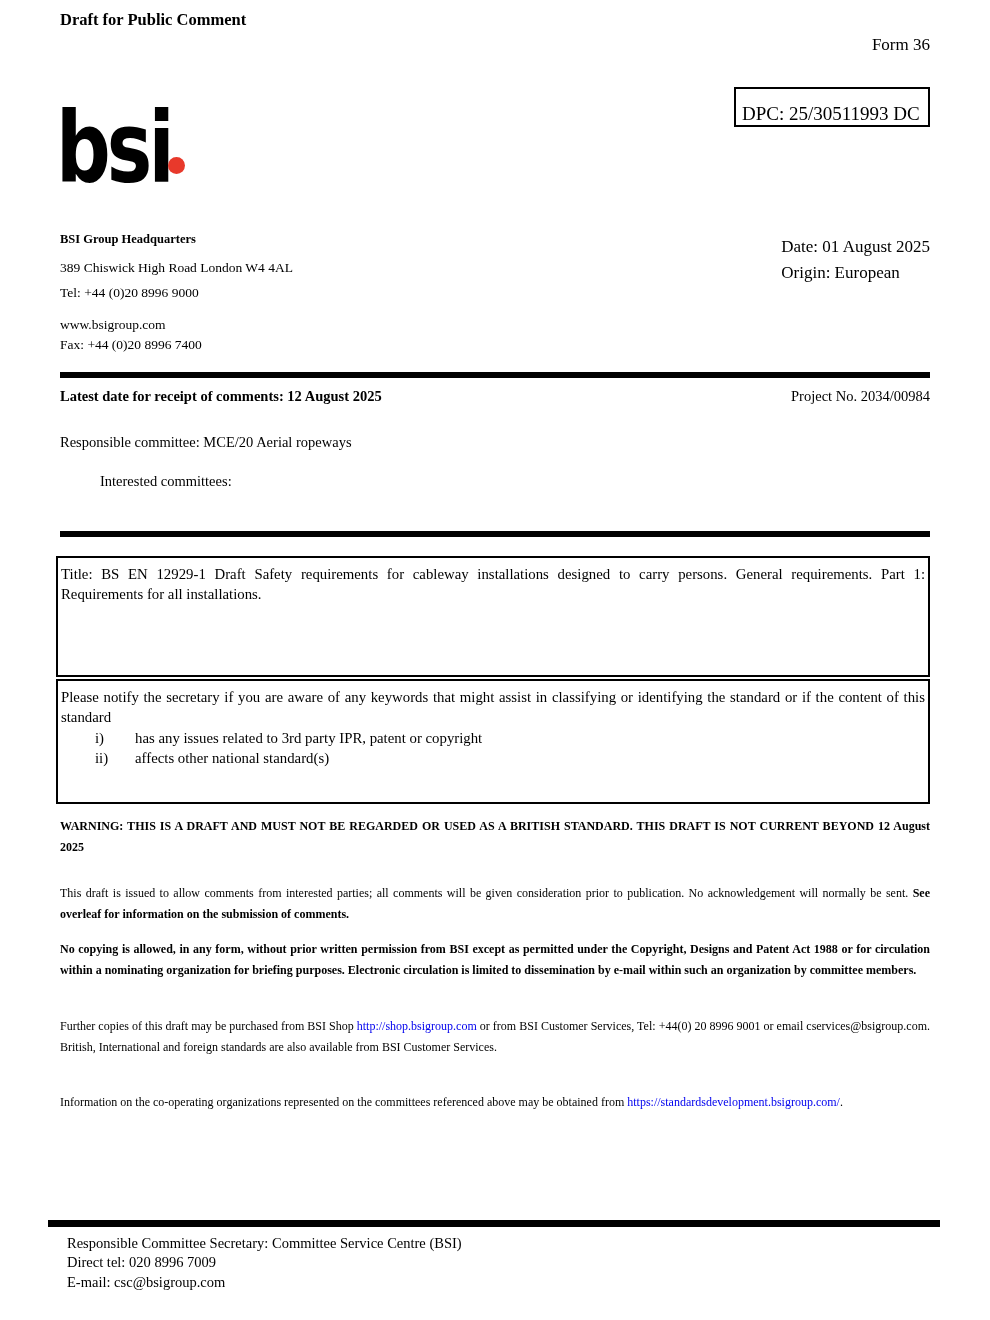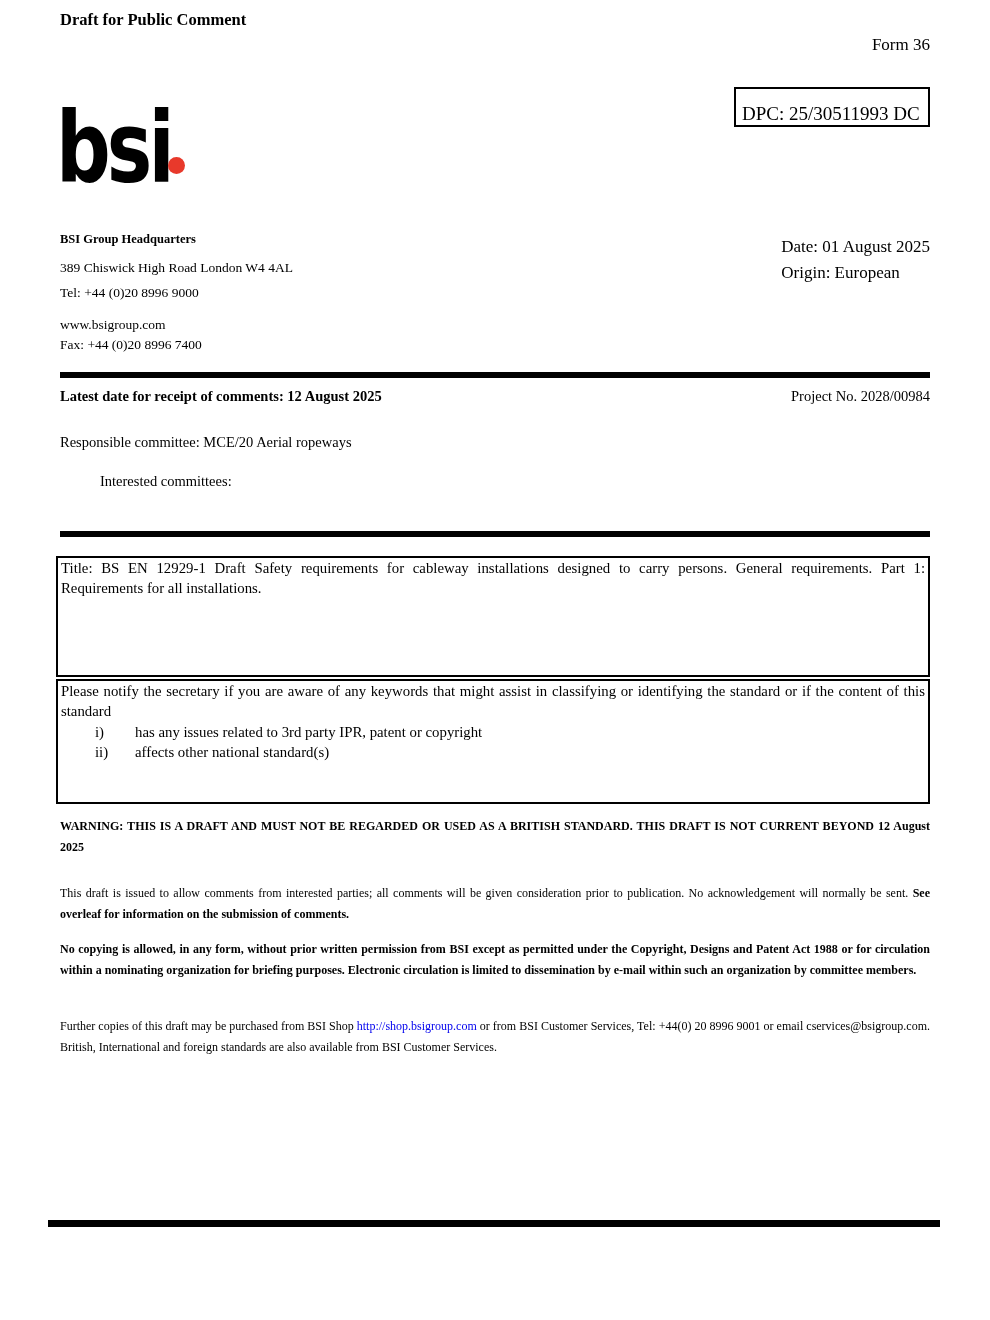--- a/index.html
+++ b/index.html
@@ -70,21 +70,21 @@
     font-size: 14.5px;
   }
   .resp-committee { left: 60px; top: 434px; font-size: 14.5px; }
   .int-committees { left: 60px; top: 473px; font-size: 14.5px; margin-left: 40px; }
 
   
   .doc-box {
     left: 56px; width: 874px;
     box-sizing: border-box;
     border: 2px solid #000;
-    padding: 0 3px;
+    padding: 6px 3px;
     font-size: 14.8px;
     line-height: 20.3px;
   }
   .title-box { top: 556px; height: 121px; }
   .kw-box { top: 679px; height: 125px; }
   .kw-item { display: flex; }
   .kw-marker { margin-left: 34px; width: 40px; flex: none; }
 
   
   .para { left: 60px; width: 870px; font-size: 12px; line-height: 20.6px; }
@@ -121,21 +121,21 @@
 
   <div class="abs issue">
     <div>Date: 01 August 2025</div>
     <div>Origin: European</div>
   </div>
 
   <div class="abs rule-top"></div>
 
   <div class="abs comments-row">
     <span class="bold">Latest date for receipt of comments: 12 August 2025</span>
-    <span>Project No. 2028/00984</span>
+    <span>Project No. 2034/00984</span>
   </div>
 
   <div class="abs resp-committee">Responsible committee: MCE/20 Aerial ropeways</div>
   <div class="abs int-committees">Interested committees:</div>
 
   <div class="abs rule-mid"></div>
 
   <div class="abs doc-box title-box just">
     <span>Title: BS EN 12929-1 Draft Safety requirements for cableway installations designed to carry persons. General requirements. Part 1: Requirements for all installations.</span>
   </div>
@@ -157,17 +157,25 @@
   <div class="abs para p-draft-issued just">
     <span>This draft is issued to allow comments from interested parties; all comments will be given consideration prior to publication. No acknowledgement will normally be sent. </span><span class="bold">See overleaf for information on the submission of comments.</span>
   </div>
 
   <div class="abs para p-no-copying just">No copying is allowed, in any form, without prior written permission from BSI except as permitted under the Copyright, Designs and Patent Act 1988 or for circulation within a nominating organization for briefing purposes. Electronic circulation is limited to dissemination by e-mail within such an organization by committee members.</div>
 
   <div class="abs para p-further-copies just">
     <span>Further copies of this draft may be purchased from BSI Shop </span><a class="link">http://shop.bsigroup.com</a><span> or from BSI Customer Services, Tel: +44(0) 20 8996 9001 or email cservices@bsigroup.com. British, International and foreign standards are also available from BSI Customer Services.</span>
   </div>
 
+  <div class="abs para p-cooperating just">
+    <span>Information on the co-operating organizations represented on the committees referenced above may be obtained from </span><a class="link">https://standardsdevelopment.bsigroup.com/</a><span>.</span>
+  </div>
 
   <div class="abs rule-bottom"></div>
 
+  <div class="abs footer-block">
+    <div>Responsible Committee Secretary: Committee Service Centre (BSI)</div>
+    <div>Direct tel: 020 8996 7009</div>
+    <div>E-mail: csc@bsigroup.com</div>
+  </div>
 
 </div>
 
 </body></html>

